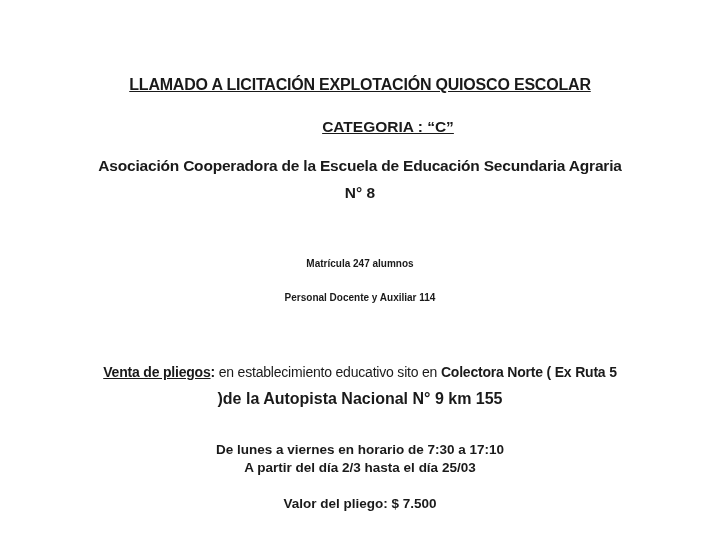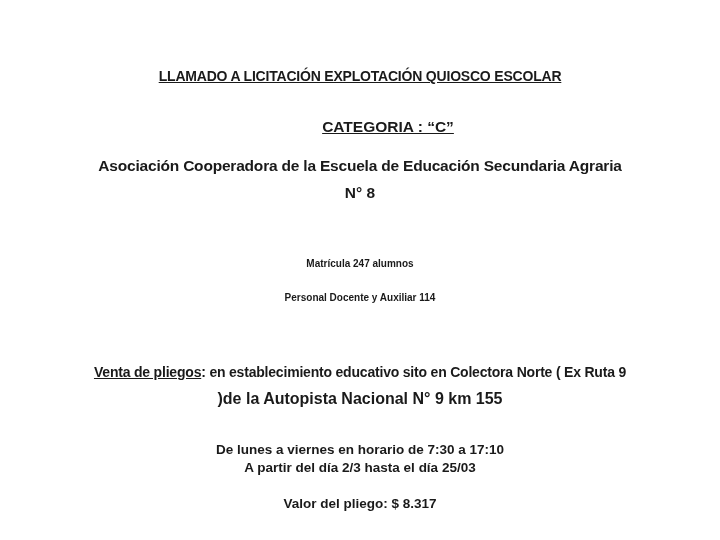--- a/index.html
+++ b/index.html
@@ -17,22 +17,22 @@
       font-weight: bold;
     }
     .line {
       position: absolute;
       left: 0;
       width: 720px;
       text-align: center;
       white-space: nowrap;
     }
     .u { text-decoration: underline; }
-    .normal { font-weight: bold; text-align: center; }
-    .title { top: 68px; font-size: 14px; letter-spacing: -0.2px; }
+    .normal { font-weight: normal; text-align: center; }
+    .title { top: 76px; font-size: 16px; letter-spacing: -0.2px; }
     .category { top: 118px; font-size: 15.5px; margin-left: 28px; }
     .assoc1 { top: 157px; font-size: 15.5px; letter-spacing: -0.2px; }
     .assoc2 { top: 184px; font-size: 15.5px; }
     .stat { font-size: 10px; }
     .stat1 { top: 258px; }
     .stat2 { top: 292px; }
     .sale1 { top: 364px; font-size: 14px; letter-spacing: -0.2px; }
     .sale2 { top: 390px; font-size: 16px; }
     .hours { top: 442px; font-size: 13.5px; }
     .dates { top: 460px; font-size: 13.5px; }
@@ -49,19 +49,19 @@
   <span class="u">CATEGORIA : “C”</span>
 </div>
 
 <div class="line assoc1">Asociación Cooperadora  de la Escuela de Educación Secundaria Agraria</div>
 <div class="line assoc2">N° 8</div>
 
 <div class="line stat stat1">Matrícula 247 alumnos</div>
 <div class="line stat stat2">Personal Docente y Auxiliar 114</div>
 
 <div class="line sale1">
-  <span class="u">Venta de pliegos</span><span>:</span><span class="normal"> en establecimiento educativo sito en </span><span>Colectora Norte ( Ex Ruta 9</span>
+  <span class="u">Venta de pliegos</span><span>:</span><span class="normal"> en establecimiento educativo sito en </span><span>Colectora Norte ( Ex Ruta 5</span>
 </div>
 <div class="line sale2">)de la Autopista Nacional N° 9 km 155</div>
 
 <div class="line hours">De lunes a viernes  en horario de 7:30 a 17:10</div>
 <div class="line dates">A partir del día 2/3 hasta el día 25/03</div>
-<div class="line price">Valor del pliego:  $ 8.317</div>
+<div class="line price">Valor del pliego:  $ 7.500</div>
 
 </body></html>

